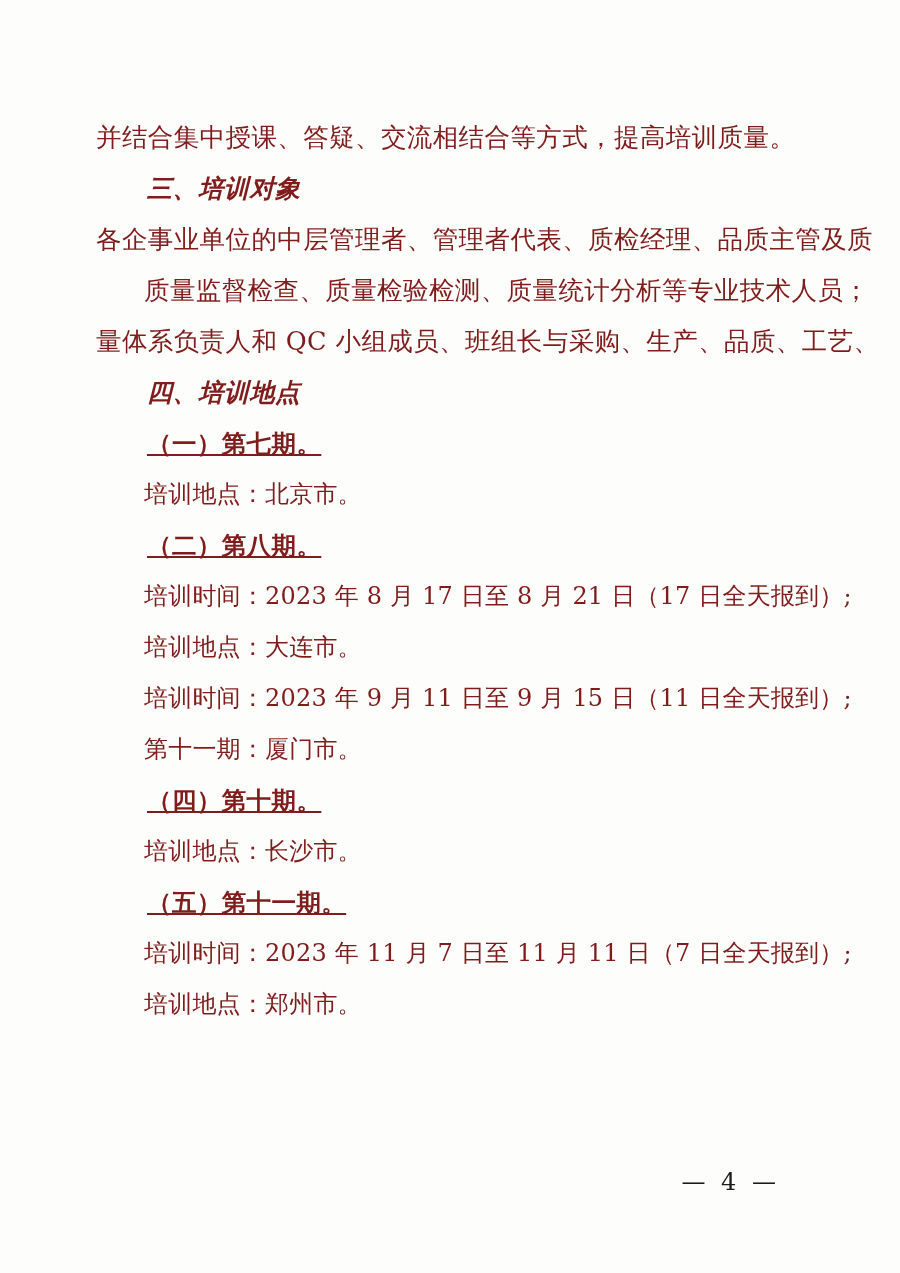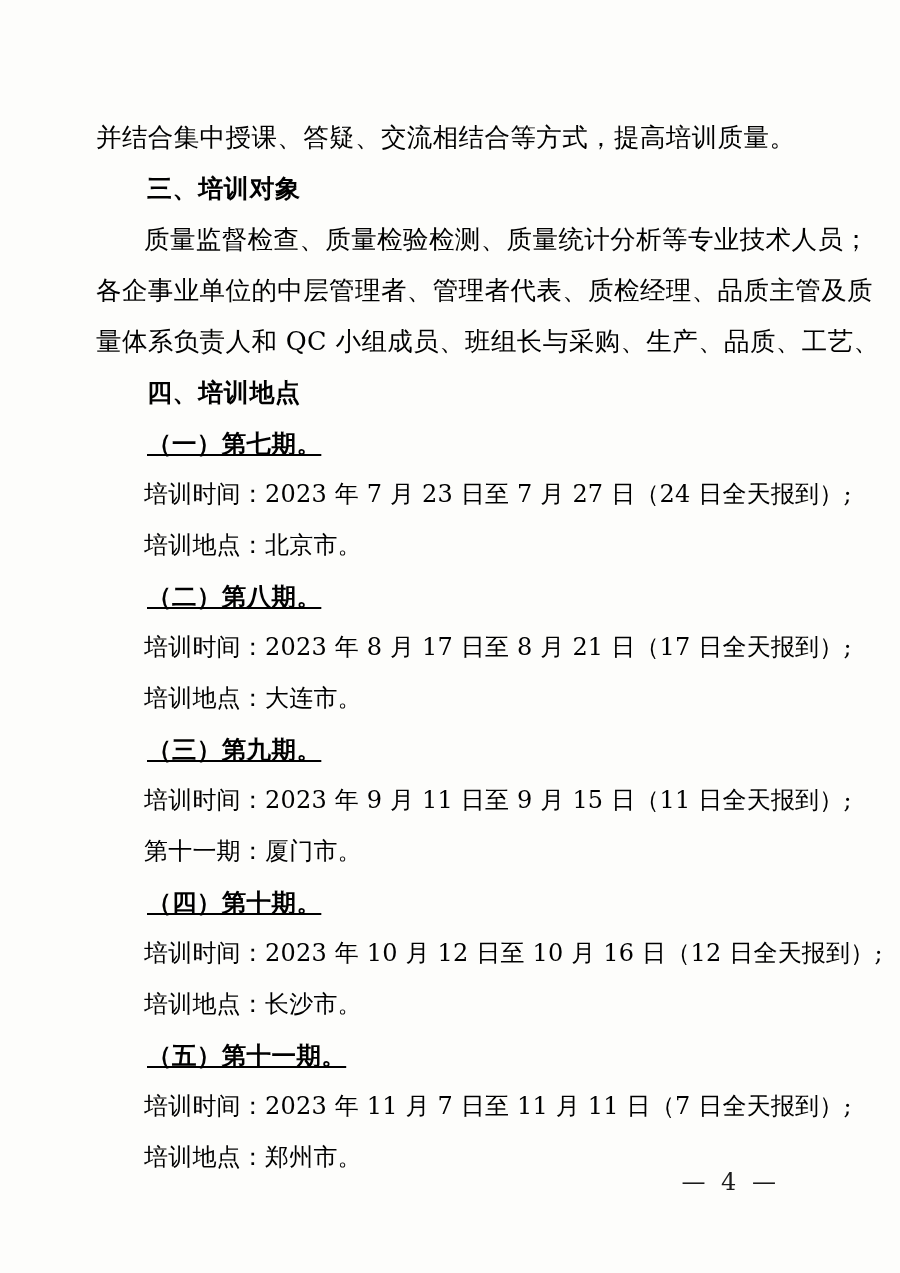--- a/index.html
+++ b/index.html
@@ -20,33 +20,34 @@
     position: absolute;
     left: 96px;
     top: 112px;
     width: 714px;
   }
   .line {
     font-size: 25.5px;
     line-height: 51px;
     letter-spacing: 0.4px;
     white-space: pre;
-    color: #000000;
+    color: #7f1d1d;
   }
   .para-indent {
     padding-left: 51px;
   }
   .para-indent-sm {
     padding-left: 48px;
   }
   .heading {
     font-weight: bold;
     font-family: "DejaVu Sans", "Liberation Sans", sans-serif;
     font-size: 25px;
     letter-spacing: 0.6px;
+    font-style: italic;
   }
   .subheading {
     font-weight: bold;
     font-family: "DejaVu Sans", "Liberation Sans", sans-serif;
     font-size: 24.5px;
     letter-spacing: 0.4px;
     text-decoration: underline;
   }
   .body-cn {
     font-family: "DejaVu Serif", "Liberation Serif", serif;
@@ -69,40 +70,37 @@
 </head>
 <body>
 
 <div class="page">
   <div class="content">
 
     <div class="line body-cn">并结合集中授课、答疑、交流相结合等方式，提高培训质量。</div>
 
     <div class="line heading para-indent">三、培训对象</div>
 
+    <div class="line body-cn">各企事业单位的中层管理者、管理者代表、质检经理、品质主管及质</div>
     <div class="line body-cn para-indent-sm">质量监督检查、质量检验检测、质量统计分析等专业技术人员；</div>
-    <div class="line body-cn">各企事业单位的中层管理者、管理者代表、质检经理、品质主管及质</div>
     <div class="line body-cn">量体系负责人和 QC 小组成员、班组长与采购、生产、品质、工艺、</div>
 
     <div class="line heading para-indent">四、培训地点</div>
 
     <div class="line subheading para-indent">（一）第七期。</div>
-    <div class="line detail para-indent-sm">培训时间：2023 年 7 月 23 日至 7 月 27 日（24 日全天报到）;</div>
     <div class="line detail para-indent-sm">培训地点：北京市。</div>
 
     <div class="line subheading para-indent">（二）第八期。</div>
     <div class="line detail para-indent-sm">培训时间：2023 年 8 月 17 日至 8 月 21 日（17 日全天报到）;</div>
     <div class="line detail para-indent-sm">培训地点：大连市。</div>
 
-    <div class="line subheading para-indent">（三）第九期。</div>
     <div class="line detail para-indent-sm">培训时间：2023 年 9 月 11 日至 9 月 15 日（11 日全天报到）;</div>
     <div class="line detail para-indent-sm">第十一期：厦门市。</div>
 
     <div class="line subheading para-indent">（四）第十期。</div>
-    <div class="line detail para-indent-sm">培训时间：2023 年 10 月 12 日至 10 月 16 日（12 日全天报到）;</div>
     <div class="line detail para-indent-sm">培训地点：长沙市。</div>
 
     <div class="line subheading para-indent">（五）第十一期。</div>
     <div class="line detail para-indent-sm">培训时间：2023 年 11 月 7 日至 11 月 11 日（7 日全天报到）;</div>
     <div class="line detail para-indent-sm">培训地点：郑州市。</div>
 
   </div>
 
   <div class="pagenum-wrap">— 4 —</div>
 </div>

